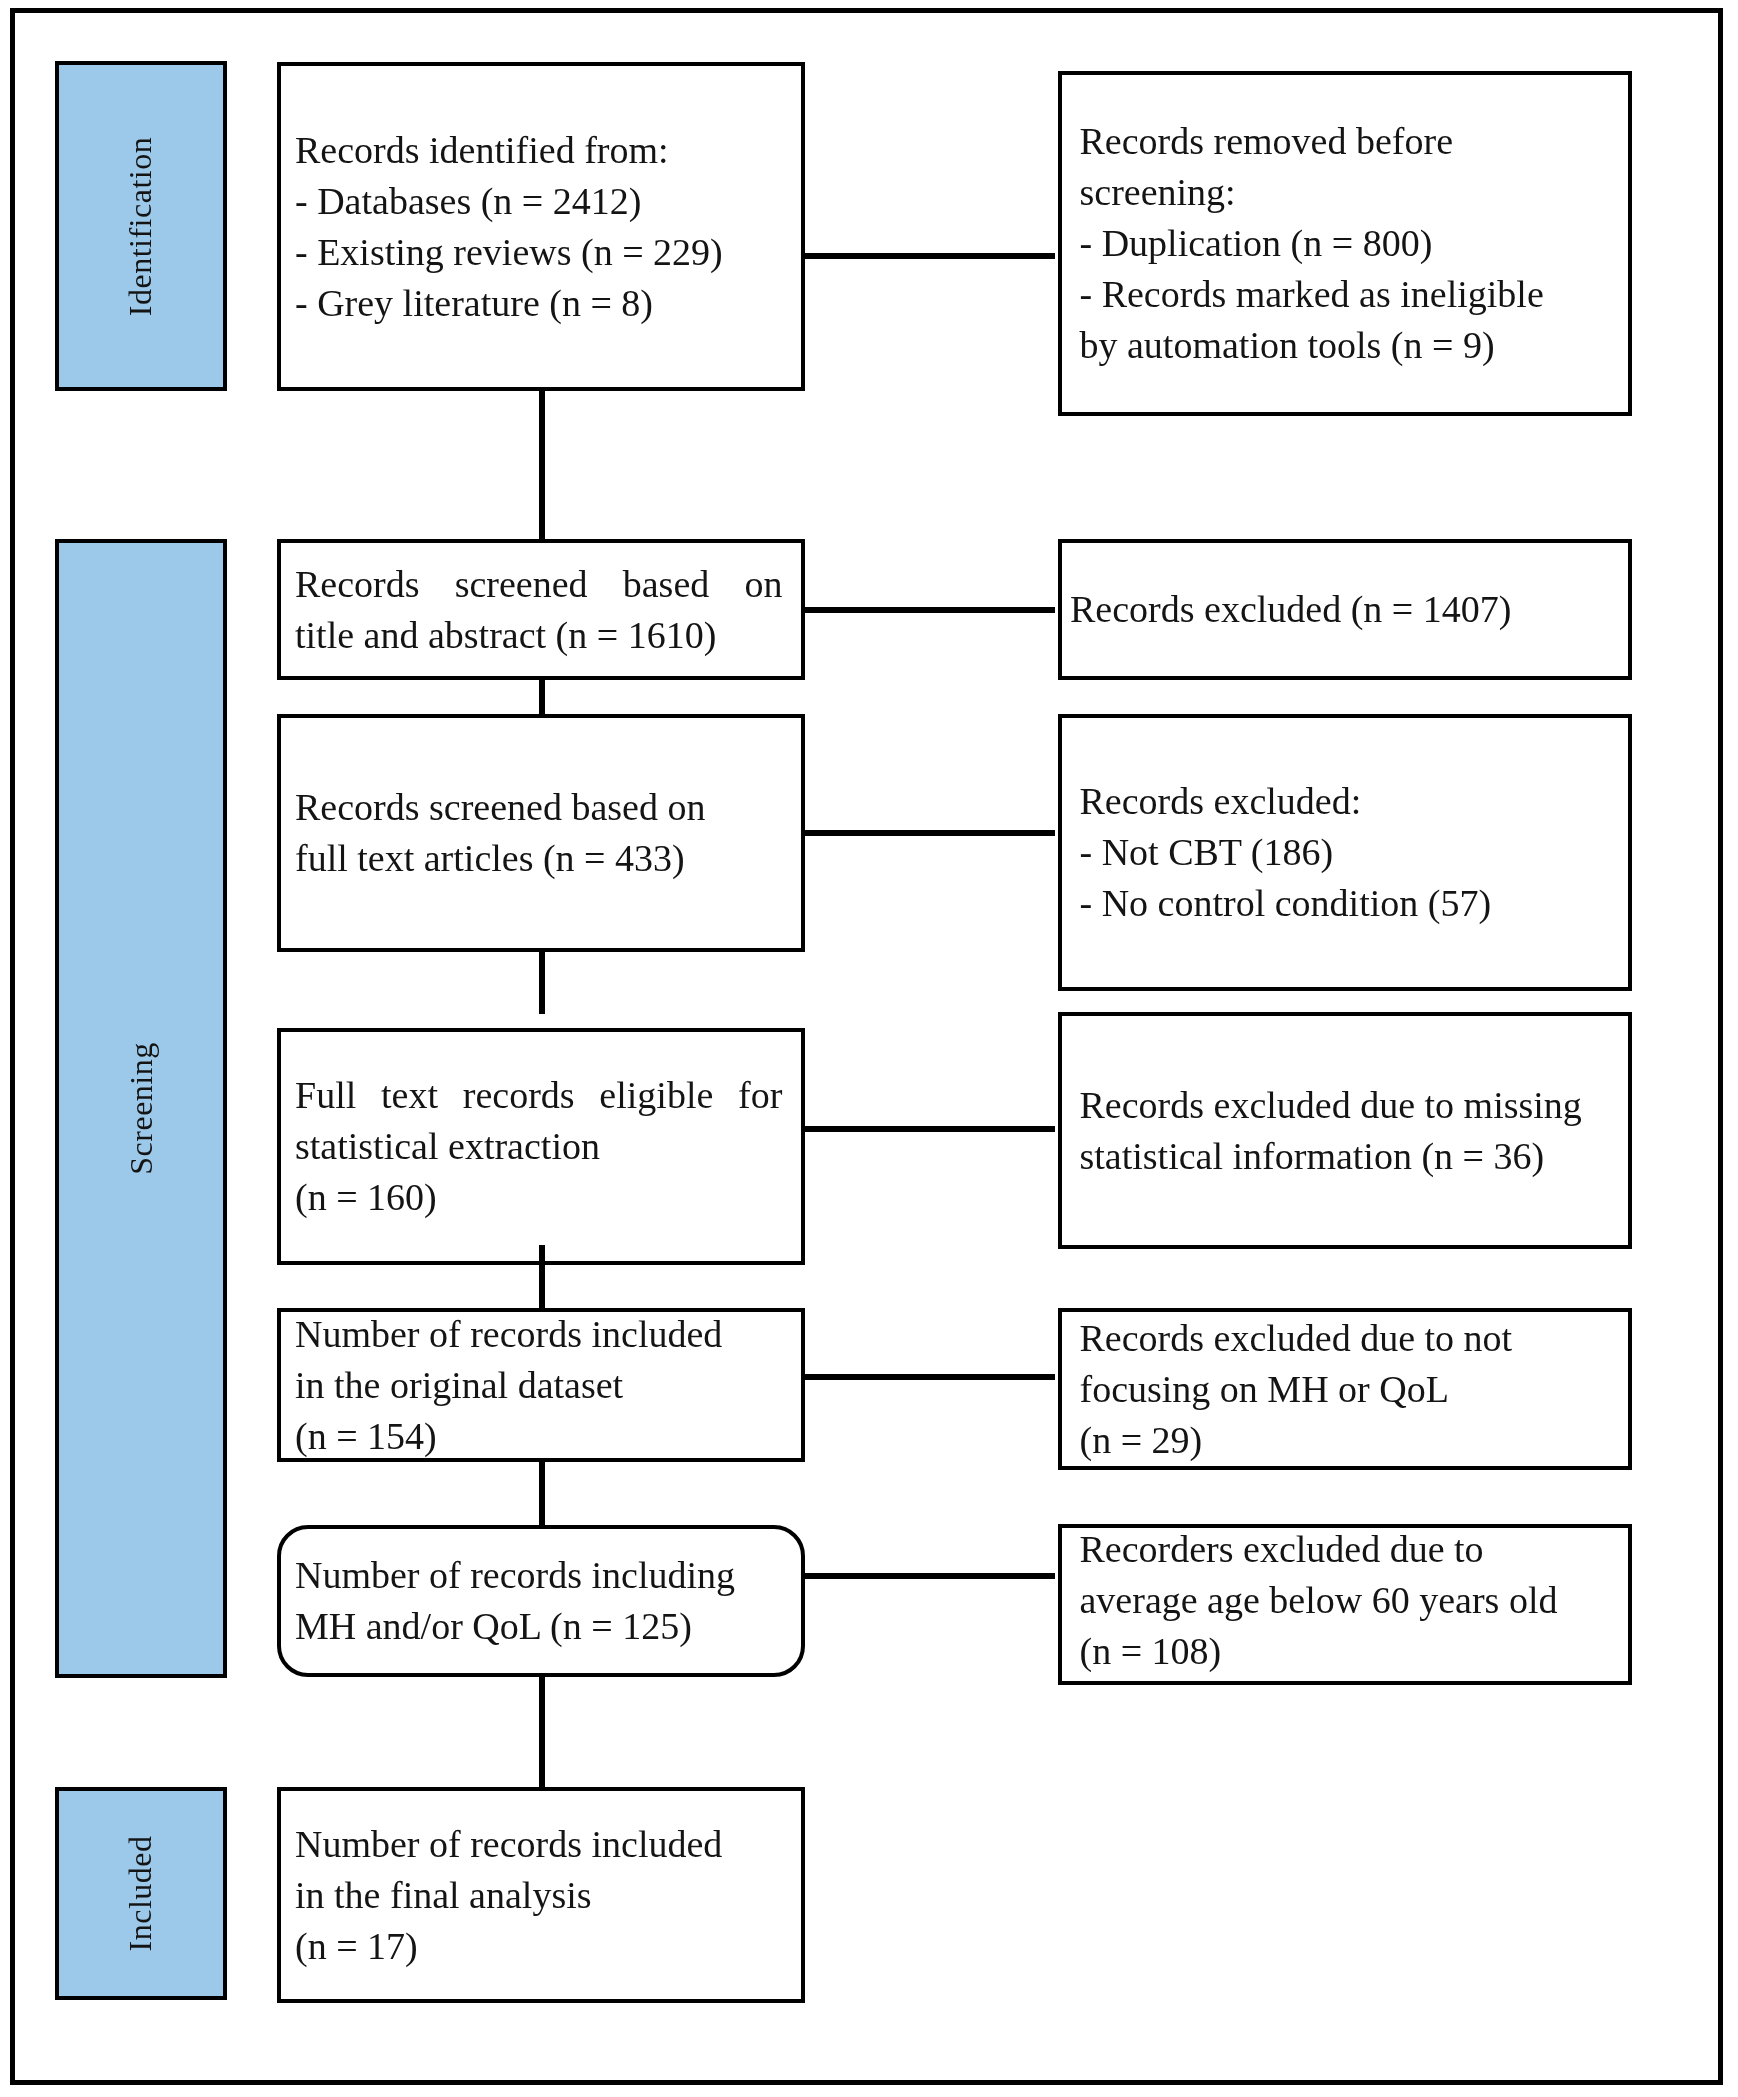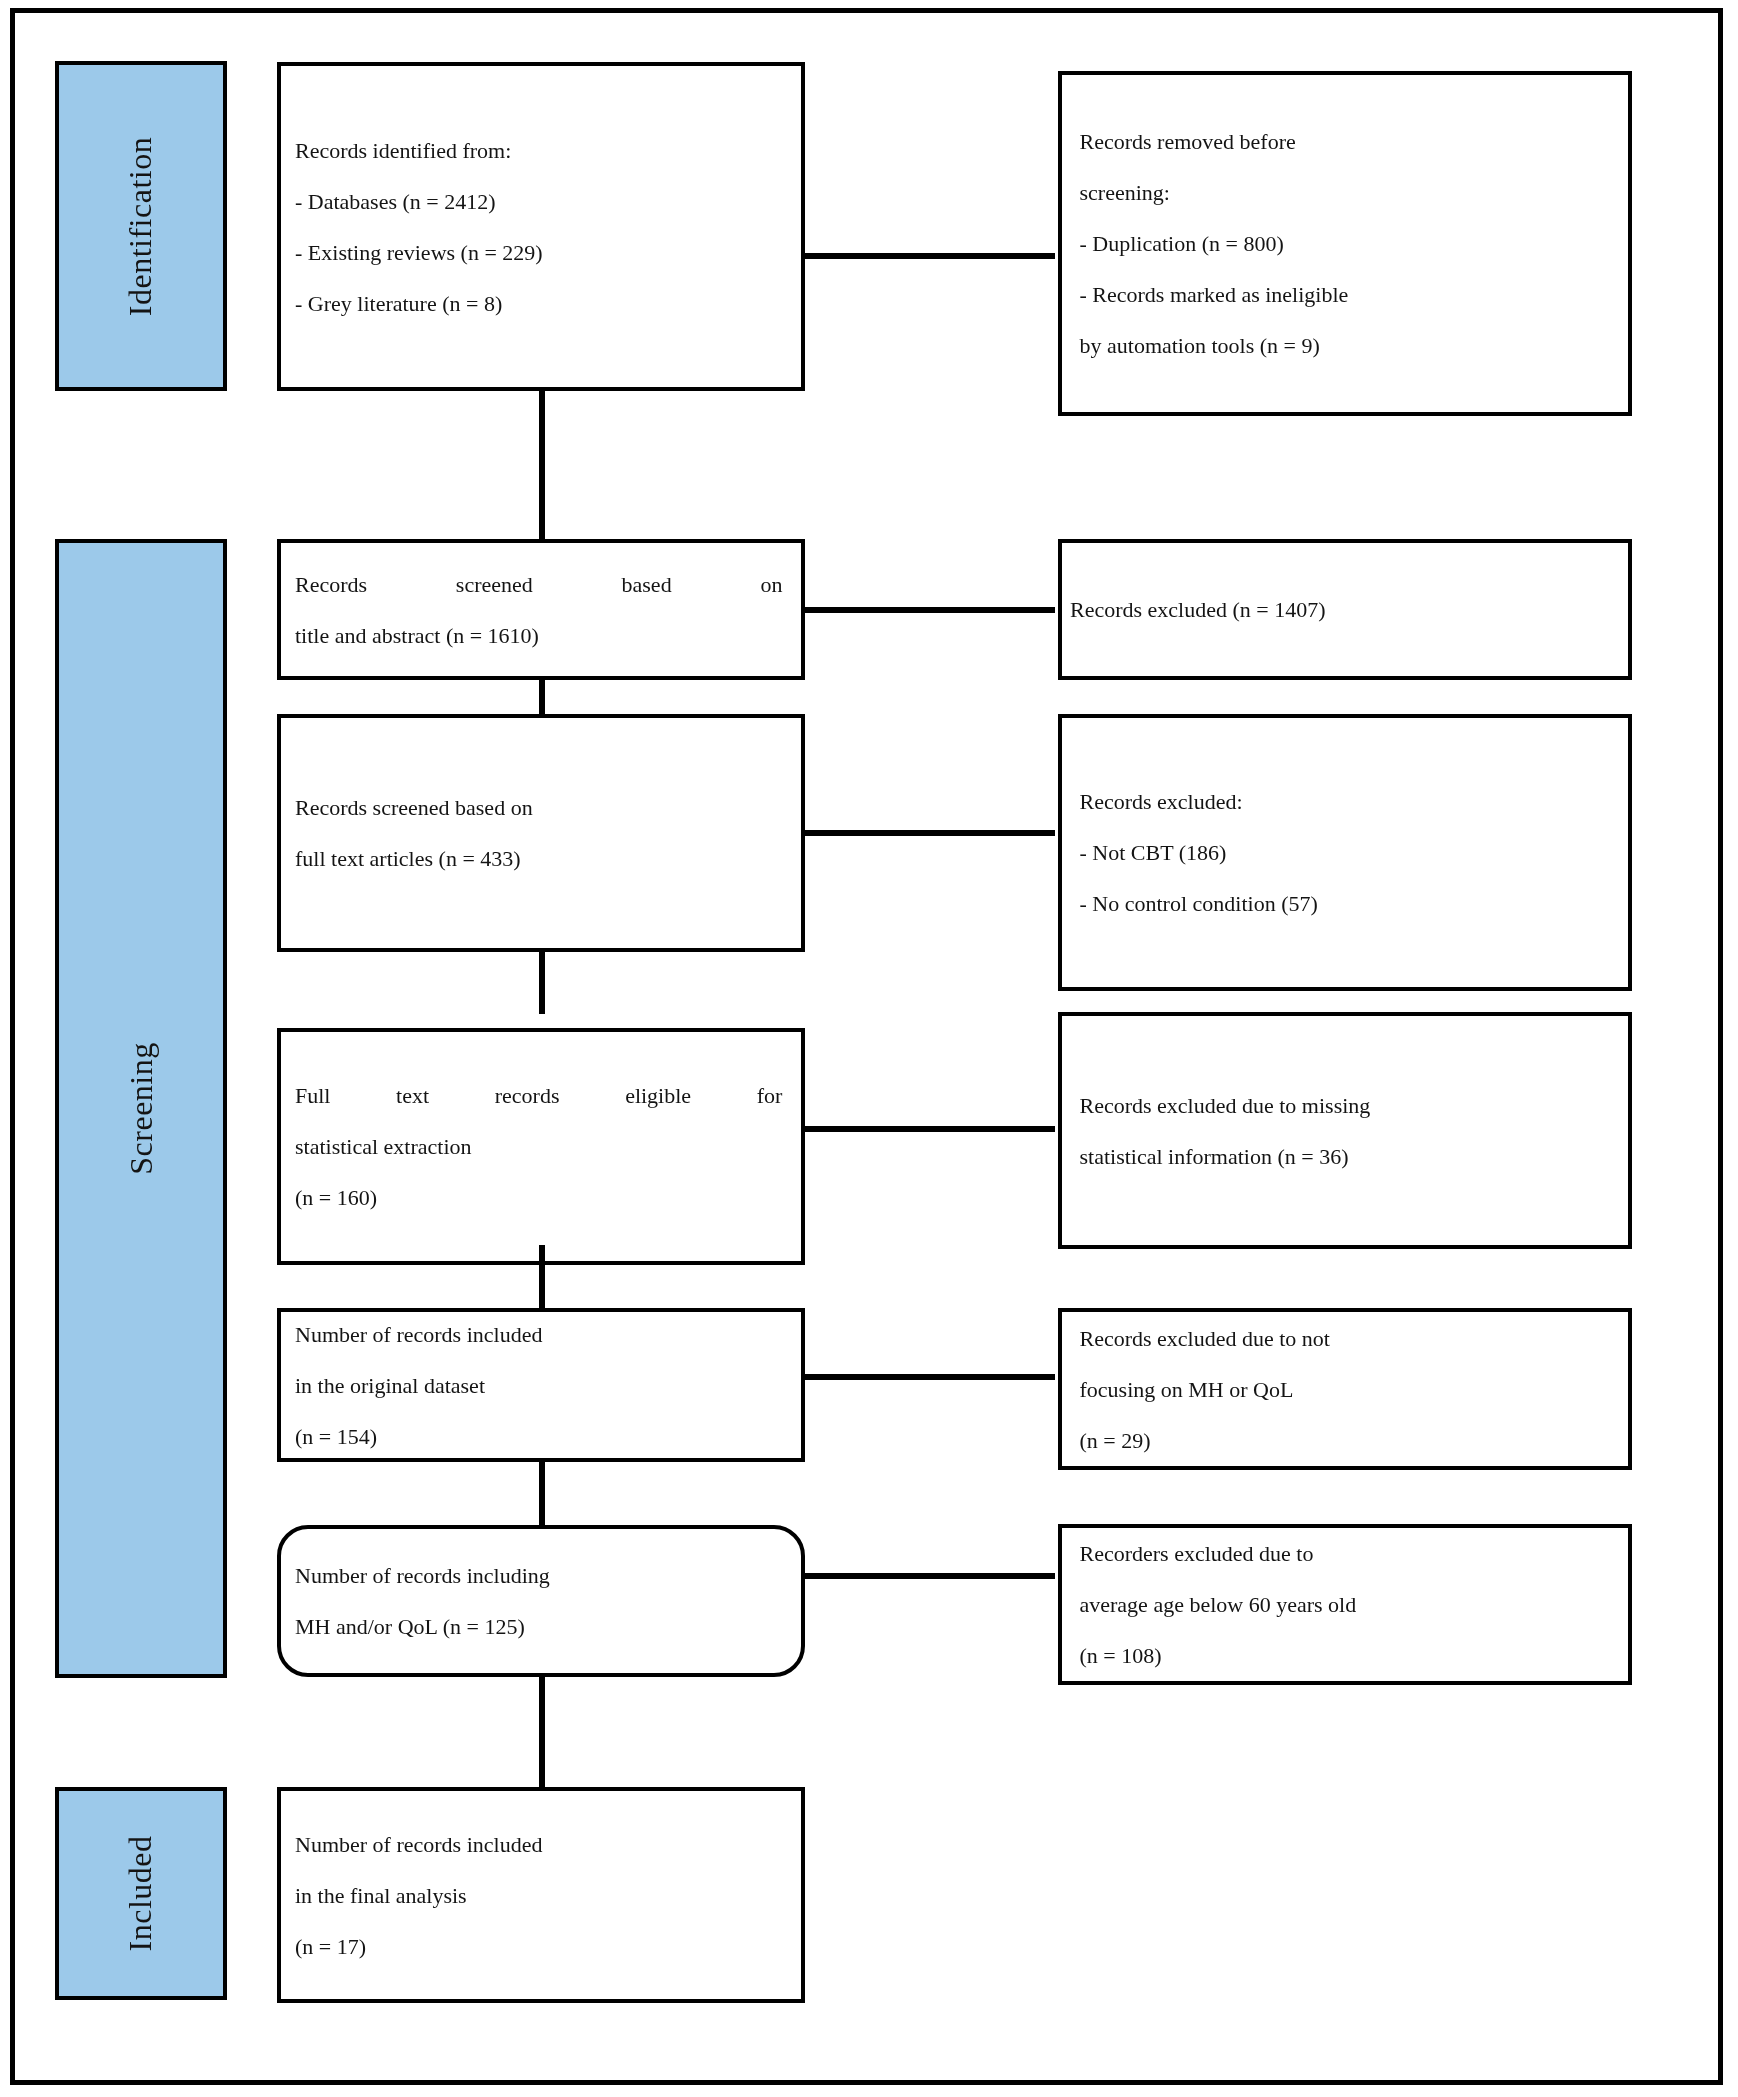--- a/index.html
+++ b/index.html
@@ -37,39 +37,39 @@
     letter-spacing: 0.5px;
   }
   .box {
     position: absolute;
     background: #ffffff;
     border: 4.9px solid #000;
     box-sizing: border-box;
     display: flex;
     flex-direction: column;
     justify-content: center;
-    font-size: 22px;
+    font-size: 38px;
     line-height: 51px;
     padding: 4.4px 18.6px 4.4px 14px;
   }
   .mid  { left: 277px;  width: 528px; }
   .side { left: 1058px; width: 574px; padding-left: 17.5px; }
   .m1 { top: 62px;  height: 329px; }
   .m2 { top: 539px;  height: 141px; }
   .m3 { top: 714px; height: 238px; }
   .m4 { top: 1028px; height: 237px; }
   .m5 { top: 1308px; height: 154px; }
   .m6 { top: 1525px; height: 152px; border-radius: 31px; }
   .m7 { top: 1787px; height: 216px; }
   .s1 { top: 71px;  height: 345px; }
   .s2 { top: 539px;  height: 141px; padding-left: 8px; }
   .s3 { top: 714px; height: 277px; }
   .s4 { top: 1012px; height: 237px; }
   .s5 { top: 1308px; height: 162px; }
-  .s6 { top: 1524px; height: 161px; }
+  .s6 { top: 1524px; height: 161px; justify-content: flex-end; }
   .pre { white-space: pre-line; }
   .jline { text-align: justify; text-align-last: justify; }
   .conn { position: absolute; background: #000; }
   .hline { left: 805px; width: 250px; height: 5.5px; }
   .h1 { top: 253px; }
   .h2 { top: 607px; }
   .h3 { top: 830px; }
   .h4 { top: 1126px; }
   .h5 { top: 1374px; }
   .h6 { top: 1573px; }

